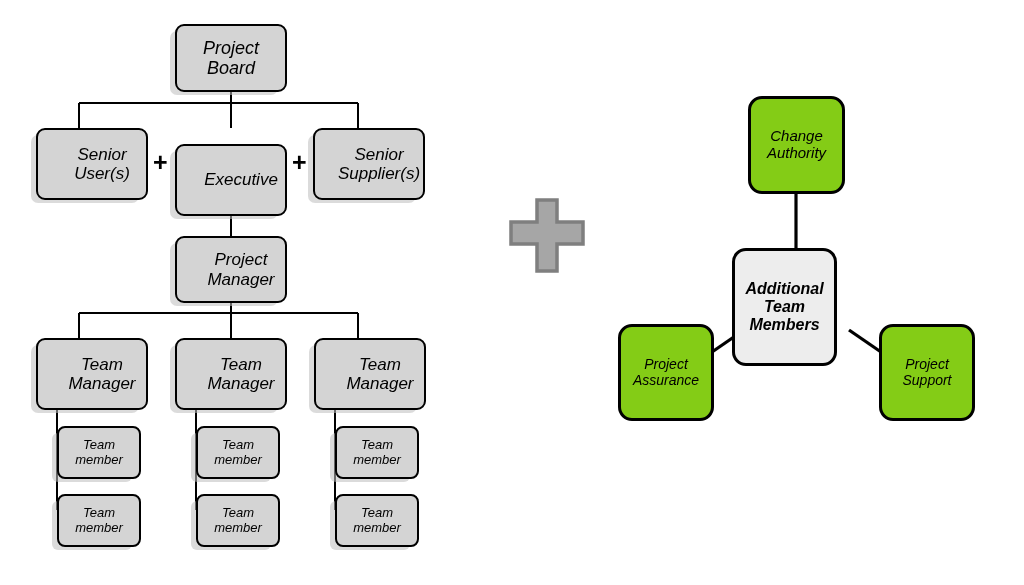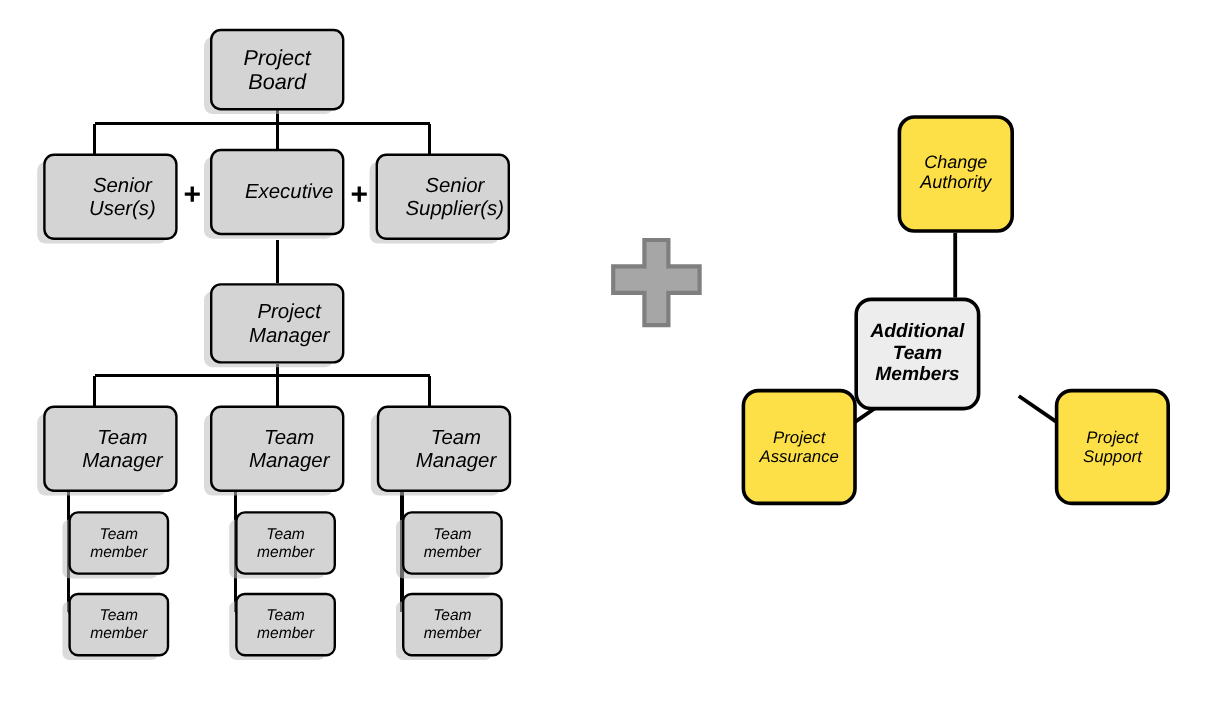--- a/index.html
+++ b/index.html
@@ -51,21 +51,21 @@
   }
 
   
   .node.grey {
     background: #d4d4d4;
     box-shadow: -7px 5px 0 -2px rgba(190,190,190,0.55);
   }
 
   
   .node.white {
-    background: #fde047;
+    background: #84cc16;
     border-width: 3px;
     border-radius: 14px;
   }
 
   
   .node.tint {
     background: #ededed;
     border-width: 3px;
     border-radius: 14px;
     font-weight: bold;
@@ -138,21 +138,21 @@
   </svg>
 
   <div class="node grey t-18" style="left:175px; top:24px; width:112px; height:68px;">Project
 Board</div>
 
   <div class="node grey t-17" style="left:36px; top:128px; width:112px; height:72px;">Senior
 User(s)</div>
 
   <span class="plus-small" style="left:153px; top:150px;">+</span>
 
-  <div class="node grey t-17" style="left:175px; top:124px; width:112px; height:72px;">Executive</div>
+  <div class="node grey t-17" style="left:175px; top:144px; width:112px; height:72px;">Executive</div>
 
   <span class="plus-small" style="left:292px; top:150px;">+</span>
 
   <div class="node grey t-17" style="left:313px; top:128px; width:112px; height:72px;">Senior
 Supplier(s)</div>
 
   <div class="node grey t-17" style="left:175px; top:236px; width:112px; height:67px;">Project
 Manager</div>
 
   <div class="node grey t-17" style="left:36px; top:338px; width:112px; height:72px;">Team
@@ -177,21 +177,21 @@
   <div class="node grey t-13" style="left:335px; top:494px; width:84px; height:53px; border-radius:8px;">Team
 member</div>
 
   <svg class="plus-big" style="left:508px; top:198px;" width="78" height="76" viewBox="0 0 78 76">
     <polygon points="29,2 49,2 49,24 75,24 75,46 49,46 49,73 29,73 29,46 3,46 3,24 29,24" fill="#a6a6a6" stroke="#7f7f7f" stroke-width="3.5" stroke-linejoin="miter"></polygon>
   </svg>
 
   <div class="node white t-15" style="left:748px; top:96px; width:97px; height:98px;">Change
 Authority</div>
 
-  <div class="node tint t-16" style="left:712px; top:248px; width:105px; height:94px;">Additional
+  <div class="node tint t-16" style="left:732px; top:248px; width:105px; height:118px;">Additional
 Team
 Members</div>
 
   <div class="node white t-14" style="left:618px; top:324px; width:96px; height:97px;">Project
 Assurance</div>
 
   <div class="node white t-14" style="left:879px; top:324px; width:96px; height:97px;">Project
 Support</div>
 
 </div>

